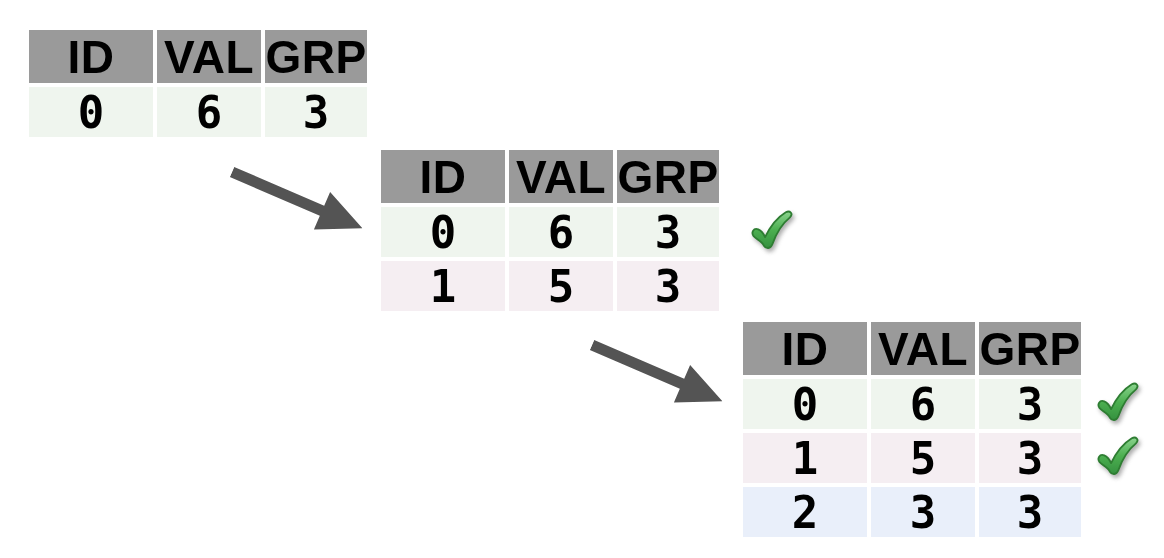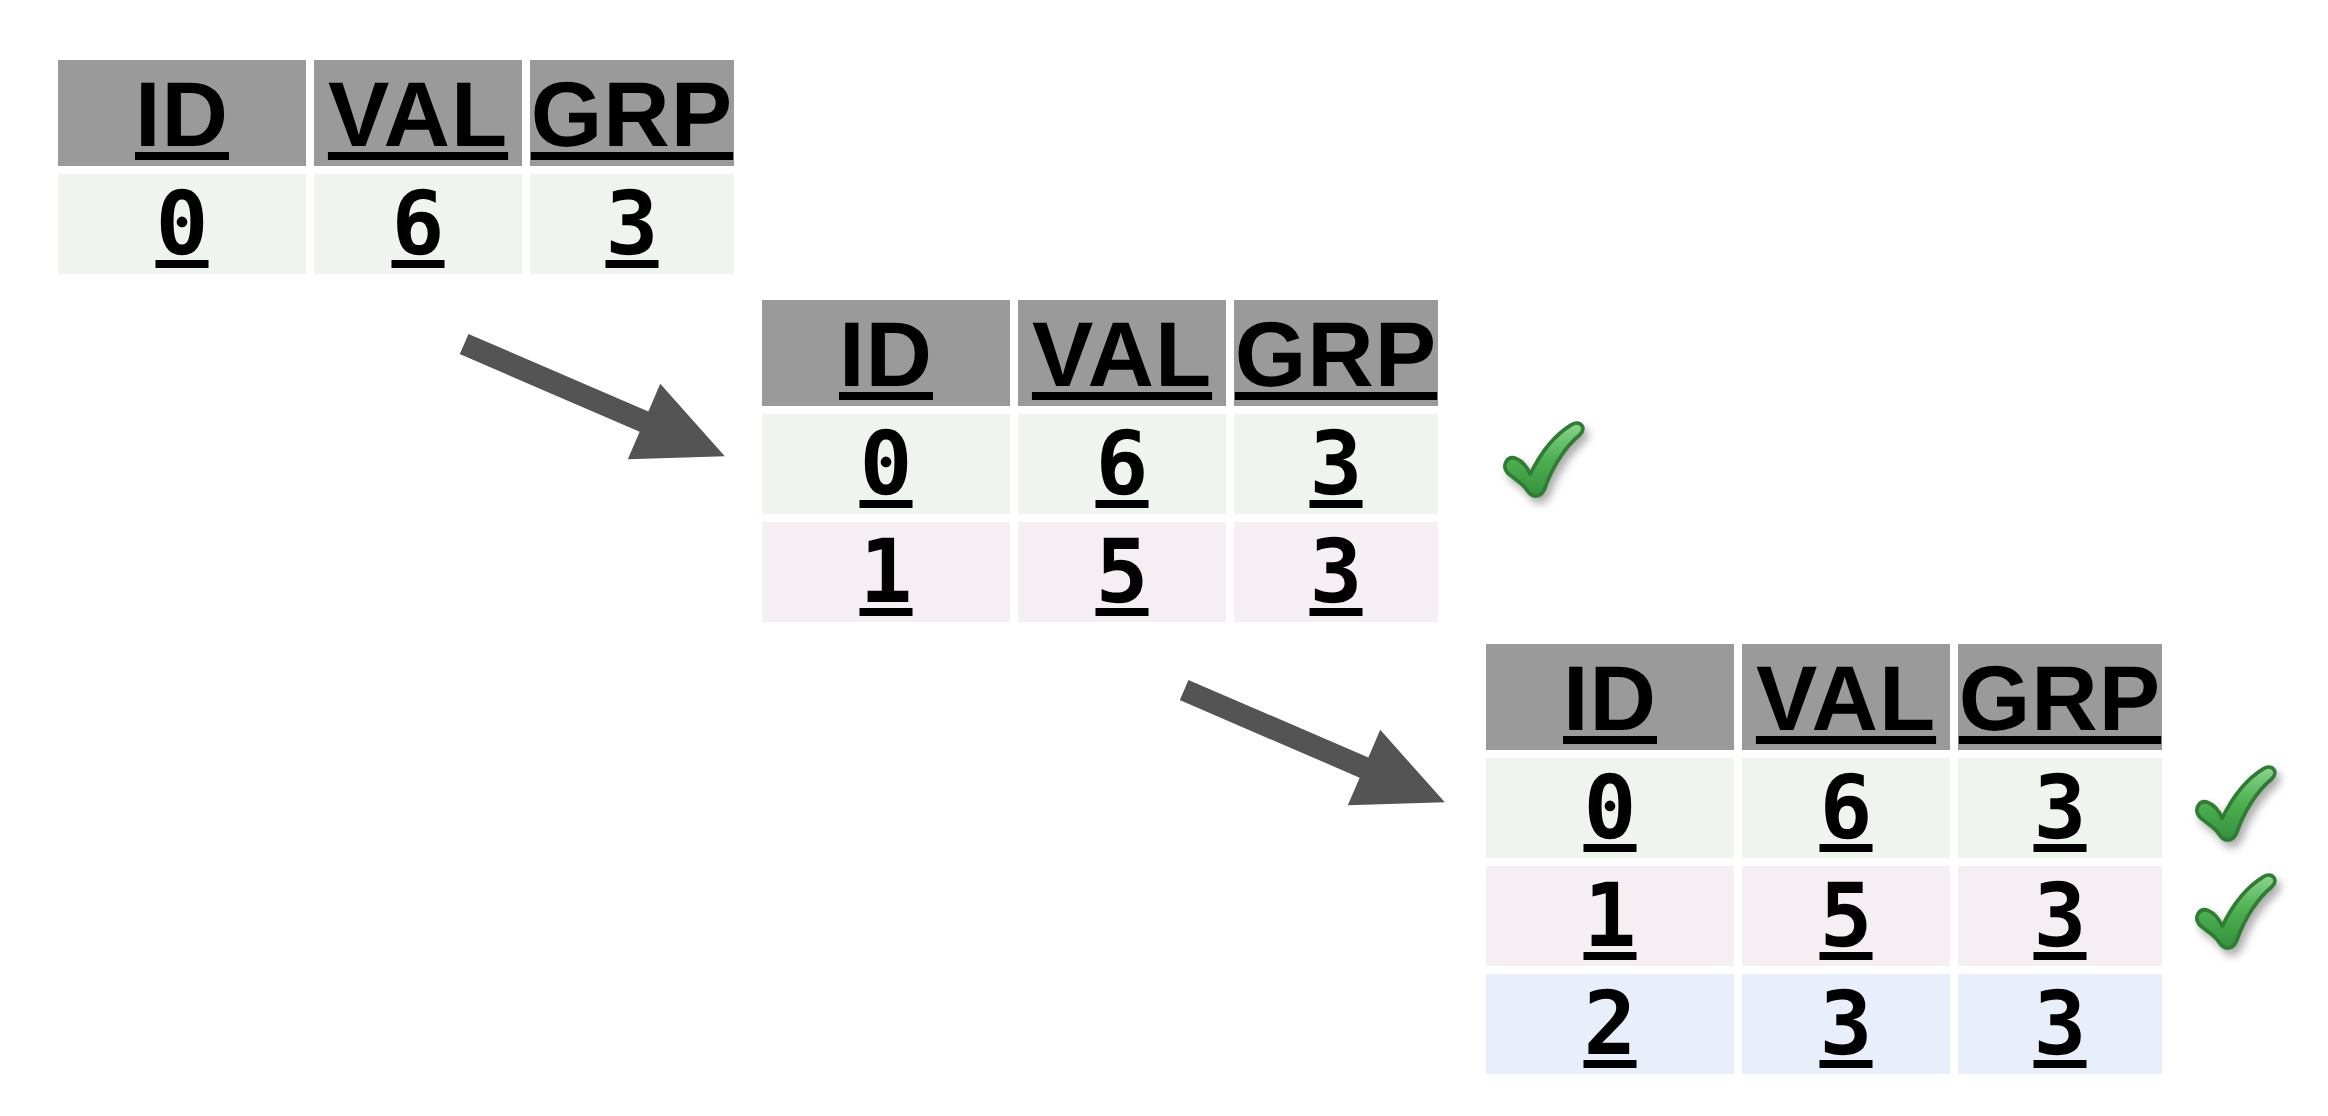--- a/index.html
+++ b/index.html
@@ -8,21 +8,20 @@
     background: #ffffff;
     position: relative;
     overflow: hidden;
     font-family: "Liberation Sans", sans-serif;
   }
   .tbl {
     position: absolute;
     display: flex;
     flex-direction: column;
     gap: 4px;
-    text-decoration: underline;
   }
   .tr {
     display: grid;
     grid-template-columns: 124px 104px 102px;
     gap: 4px;
     position: relative;
   }
   .cell {
     display: flex;
     align-items: center;

